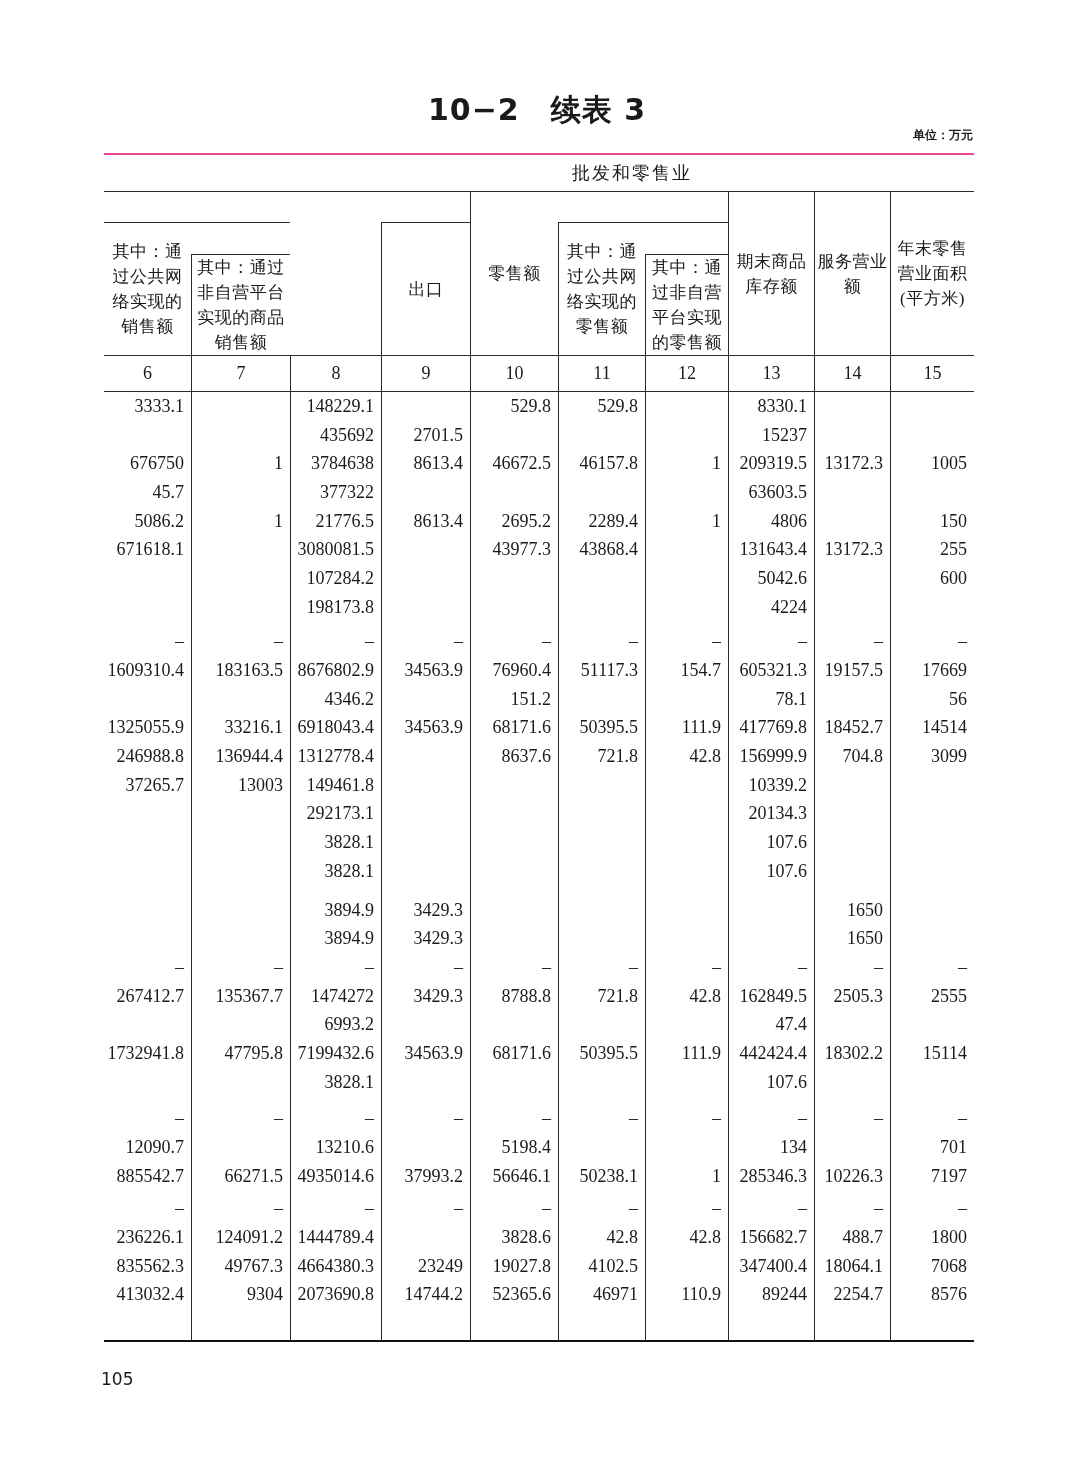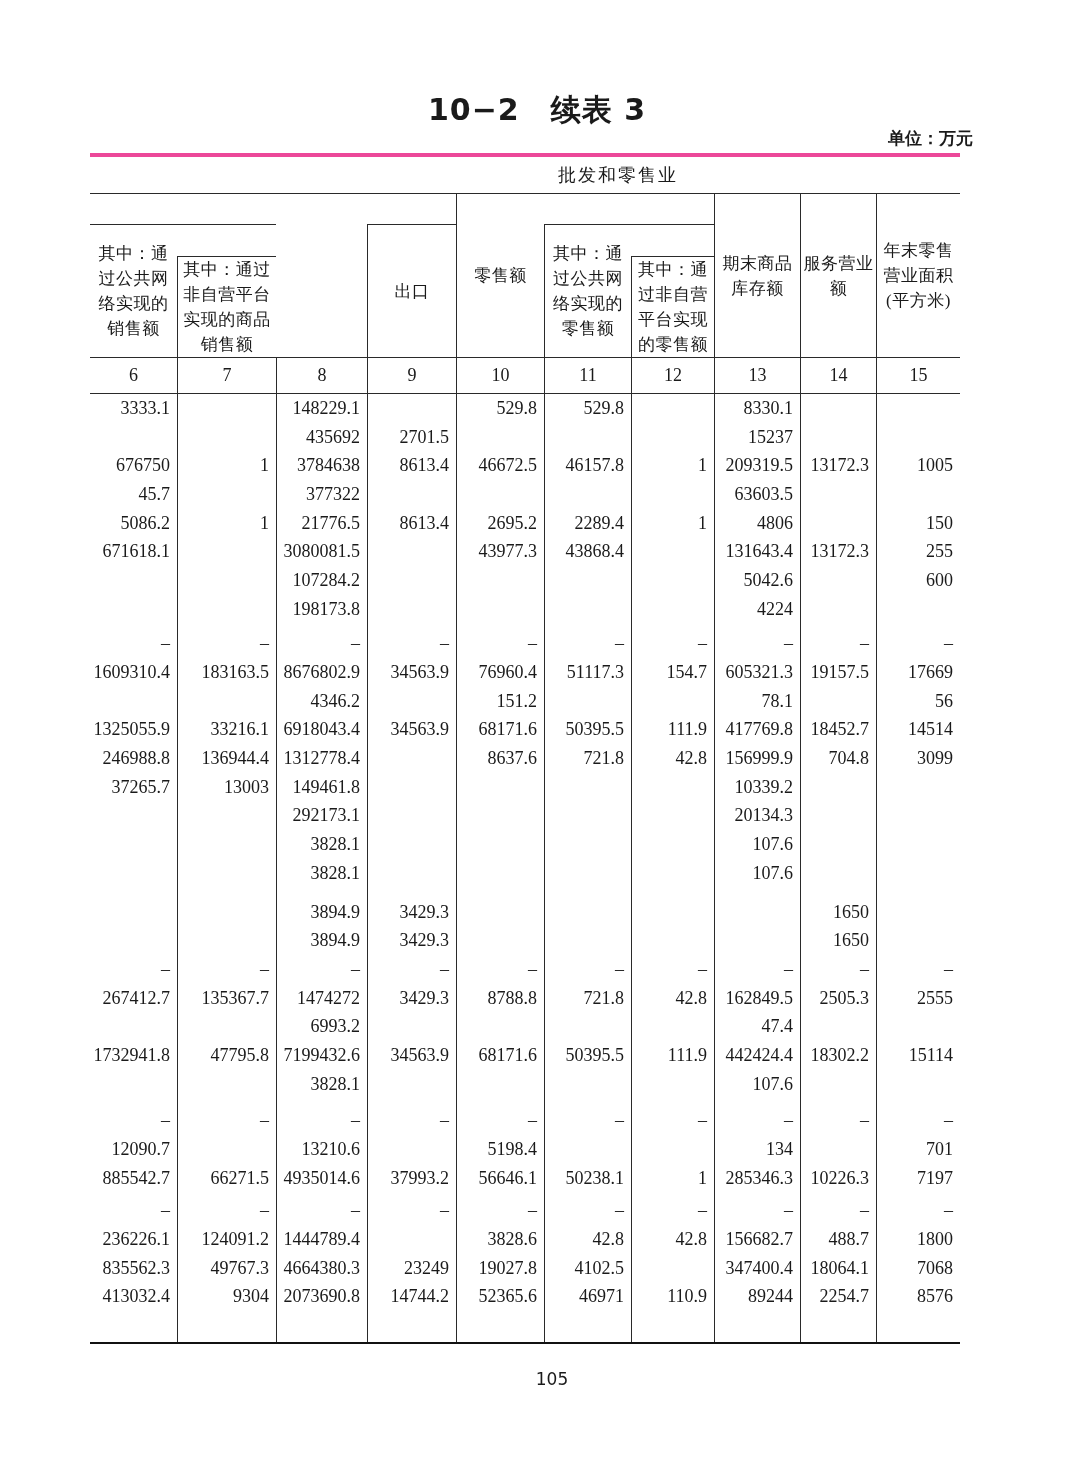--- a/index.html
+++ b/index.html
@@ -9,25 +9,25 @@
     font-family:"Liberation Serif","DejaVu Serif",serif;
   }
   .title{
     position:absolute;top:90px;left:0;width:1074px;text-align:center;
     font-family:"DejaVu Sans","Liberation Sans",sans-serif;
     font-size:30px;font-weight:bold;letter-spacing:1px;
   }
   .unit{
     position:absolute;top:127px;right:101px;
     font-family:"DejaVu Sans","Liberation Sans",sans-serif;
-    font-size:17px;font-weight:bold;
+    font-size:12px;font-weight:bold;
   }
   .tbl{
-    position:absolute;left:90px;top:153px;width:870px;
-    border-top:4px solid #ec4899;
+    position:absolute;left:104px;top:153px;width:870px;
+    border-top:2px solid #ec4899;
   }
   .group-row{position:relative;height:36px;border-bottom:1px solid #2a2a2a;}
   .group-row .glabel{
     position:absolute;left:186px;width:684px;top:0;height:36px;
     line-height:36px;text-align:center;font-size:18px;letter-spacing:2px;
   }
   
   .hdr{position:relative;height:163px;width:870px;}
   .hc{
     position:absolute;box-sizing:border-box;
@@ -65,21 +65,21 @@
   .v1{left:87px}.v2{left:186px}.v3{left:277px}.v4{left:366px}.v5{left:454px}
   .v6{left:541px}.v7{left:624px}.v8{left:710px}.v9{left:786px}
   .row{display:flex;height:28.7px;}
   .cell{
     box-sizing:border-box;display:flex;align-items:center;justify-content:flex-end;
     padding-right:7px;font-size:18px;
   }
   .w0{width:87px}.w1{width:99px}.w2{width:91px}.w3{width:89px}.w4{width:88px}
   .w5{width:87px}.w6{width:83px}.w7{width:86px}.w8{width:76px}.w9{width:84px}
   .pagenum{
-    position:absolute;top:1369px;left:117px;width:870px;text-align:center;
+    position:absolute;top:1369px;left:101px;width:870px;text-align:left;
     font-family:"DejaVu Sans","Liberation Sans",sans-serif;font-size:17px;
   }
 </style>
 </head>
 <body>
 
 <div class="title">10−2　续表 3</div>
 <div class="unit">单位：万元</div>
 
 <div class="tbl">

